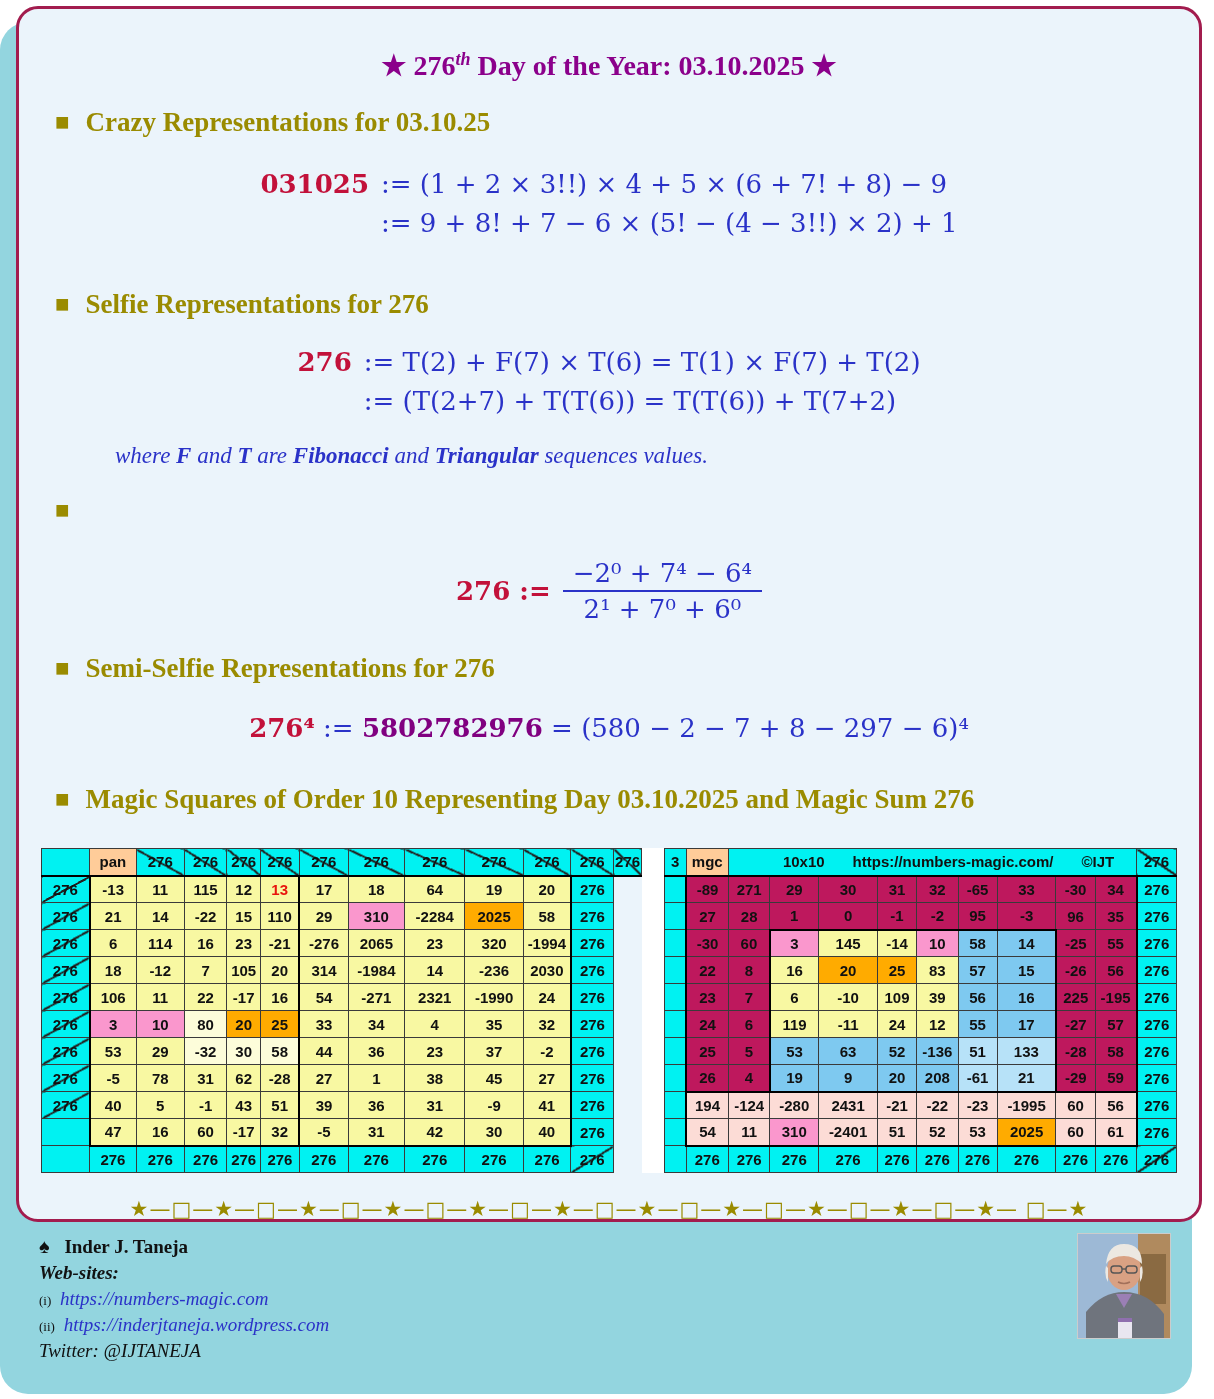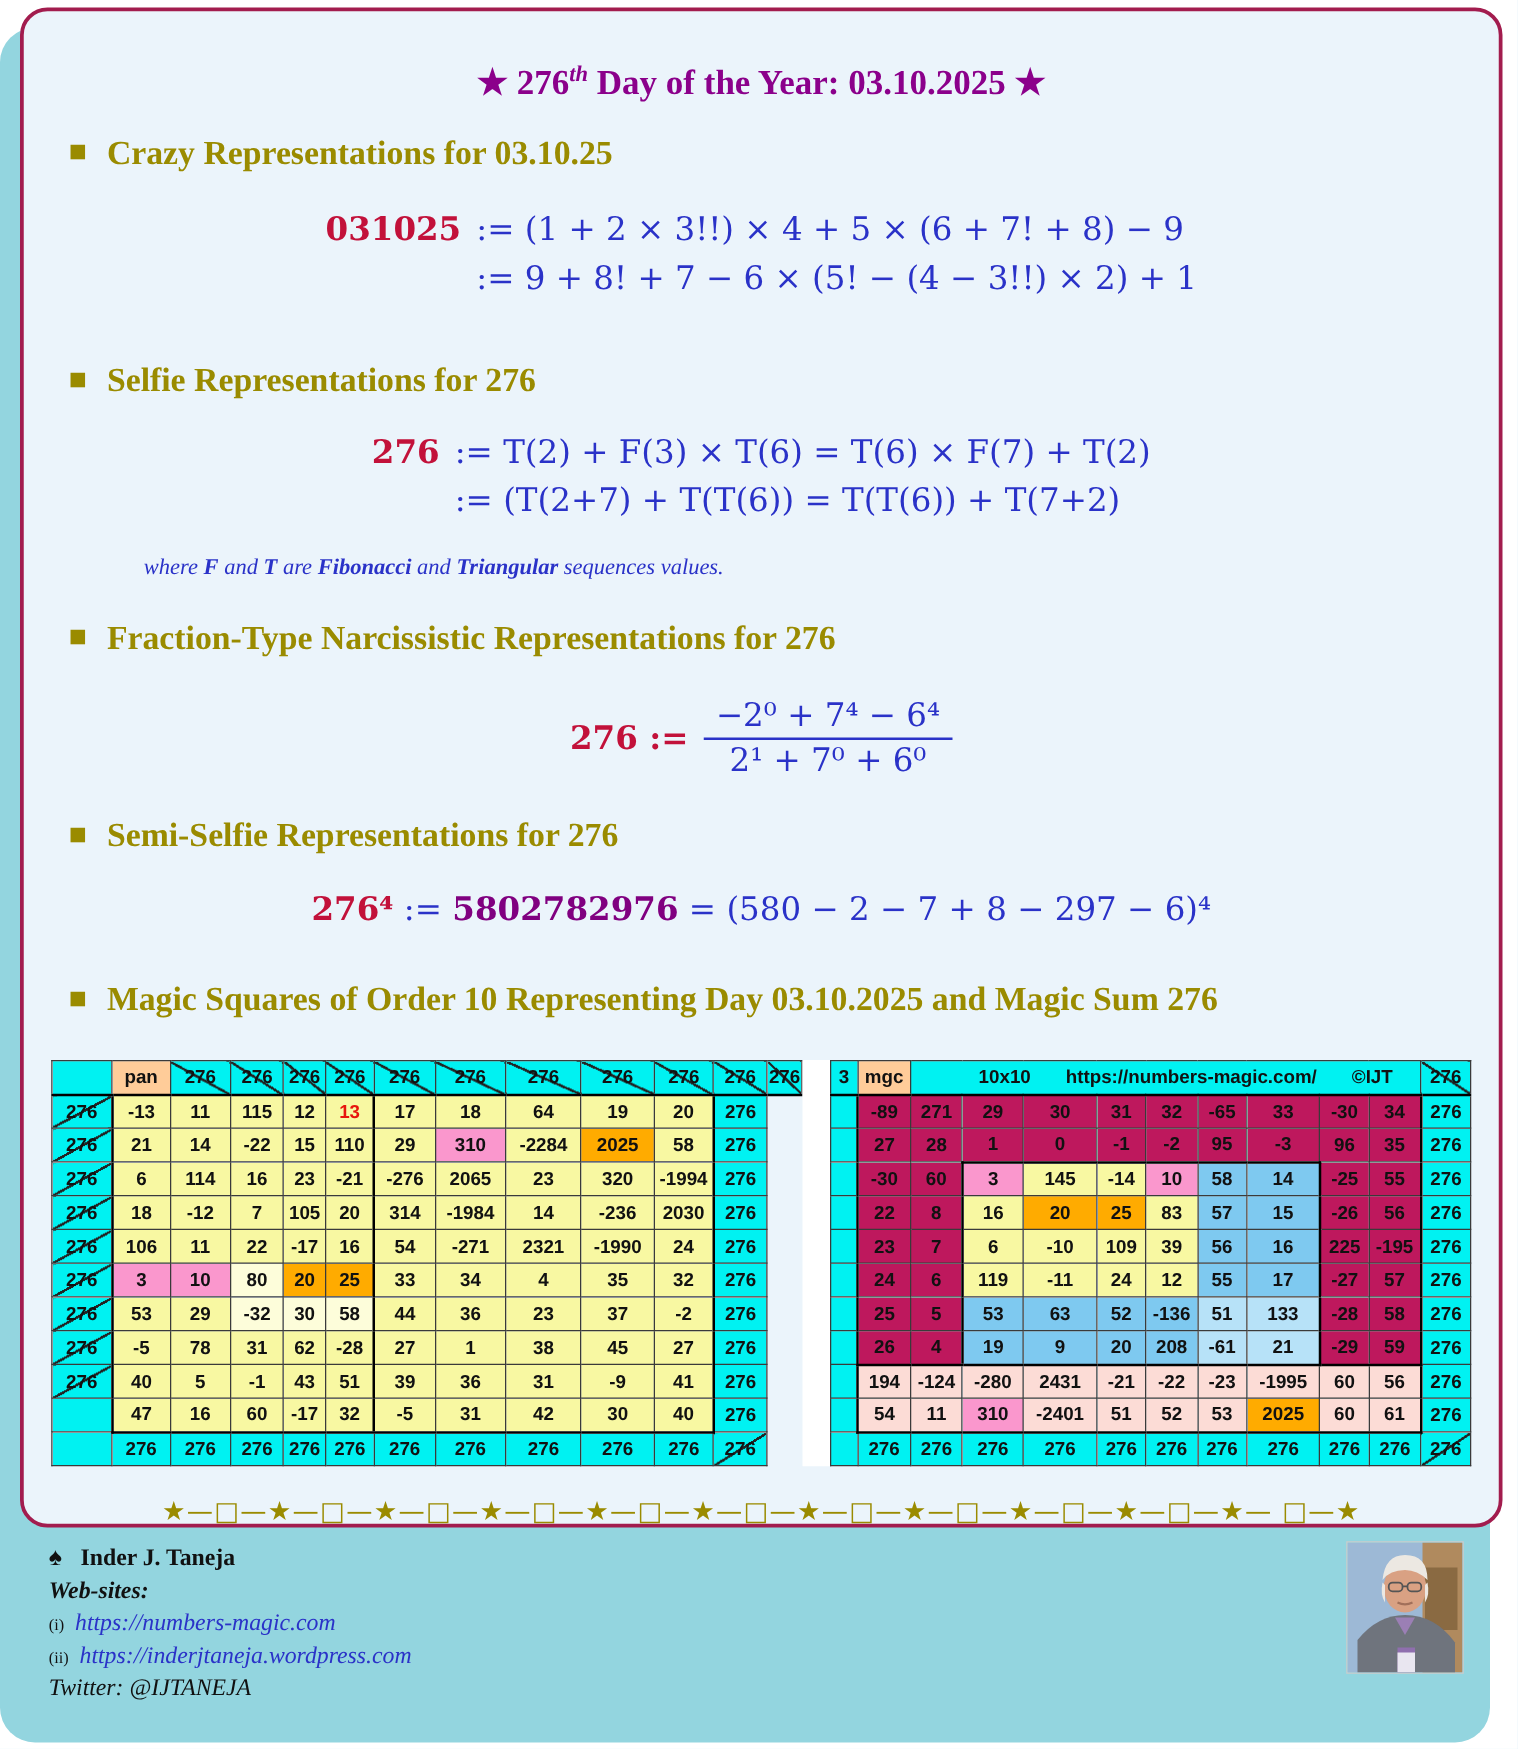--- a/index.html
+++ b/index.html
@@ -29,21 +29,21 @@
   .fgrid{
     display:grid;grid-template-columns:auto auto;width:fit-content;
     margin:26px auto 0 auto;column-gap:12px;font-size:26px;line-height:39px;
     font-family:"DejaVu Serif",serif;
   }
   .fgrid .flabel{text-align:right;font-weight:bold;}
   .red{color:#c2113a;}
   .blue{color:#2a32c8;}
   .purple{color:#800080;}
   .note{
-    margin:22px 0 0 76px;font-style:italic;color:#2a32c8;font-size:18px;height:28px;
+    margin:22px 0 0 76px;font-style:italic;color:#2a32c8;font-size:23px;height:28px;
   }
   .note .b{font-weight:bold;}
   .frow{
     display:flex;align-items:center;justify-content:center;margin-top:16px;
     font-size:26px;font-family:"DejaVu Serif",serif;gap:12px;height:96px;
   }
   .frac{display:inline-flex;flex-direction:column;align-items:center;line-height:34px;}
   .frac .num{padding:0 10px;border-bottom:2px solid #2a32c8;}
   .frac .den{padding:0 10px;}
   .f4{
@@ -128,29 +128,28 @@
     <span></span>
     <span class="blue">:= 9 + 8! + 7 − 6 × (5! − (4 − 3!!) × 2) + 1</span>
   </div>
 
   <div class="sec" style="margin-top:44px;">
     <span class="bullet">■</span>
     <span>Selfie Representations for 276</span>
   </div>
   <div class="fgrid" style="margin-top:22px;">
     <span class="flabel red">276</span>
-    <span class="blue">:= T(2) + F(3) × T(6) = T(6) × F(7) + T(2)</span>
+    <span class="blue">:= T(2) + F(7) × T(6) = T(1) × F(7) + T(2)</span>
     <span></span>
     <span class="blue">:= (T(2+7) + T(T(6)) = T(T(6)) + T(7+2)</span>
   </div>
   <div class="note" id="selfie-note"><span>where </span><span class="b">F</span><span> and </span><span class="b">T</span><span> are </span><span class="b">Fibonacci</span><span> and </span><span class="b">Triangular</span><span> sequences values.</span></div>
 
   <div class="sec" style="margin-top:22px;">
     <span class="bullet">■</span>
-    <span>Fraction-Type Narcissistic Representations for 276</span>
   </div>
   <div class="frow">
     <span class="red" style="font-weight:bold;">276 :=</span>
     <span class="frac blue">
       <span class="num">−2⁰ + 7⁴ − 6⁴</span>
       <span class="den">2¹ + 7⁰ + 6⁰</span>
     </span>
   </div>
 
   <div class="sec" style="margin-top:12px;">

